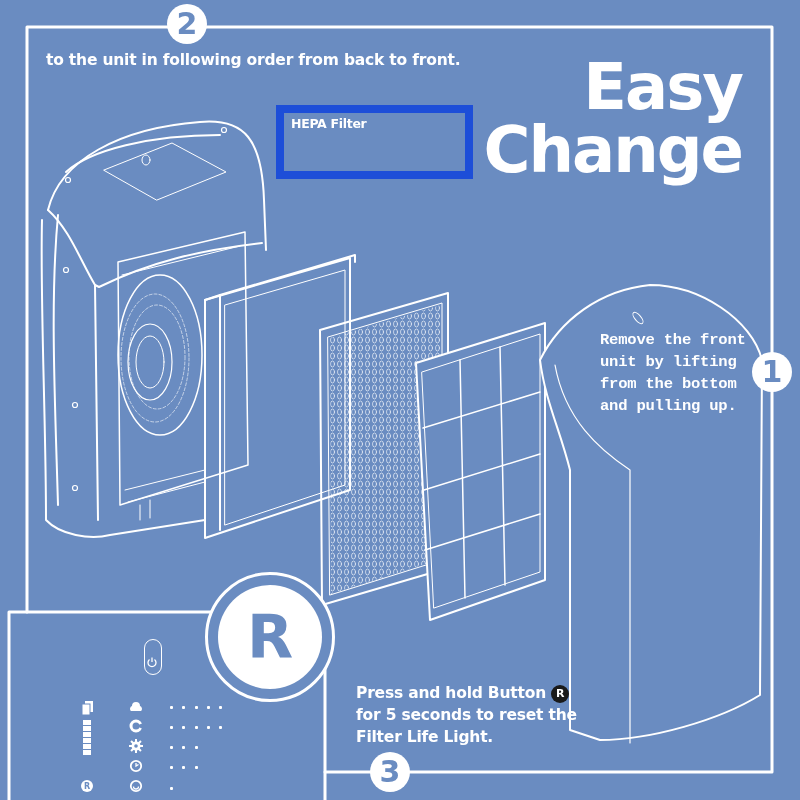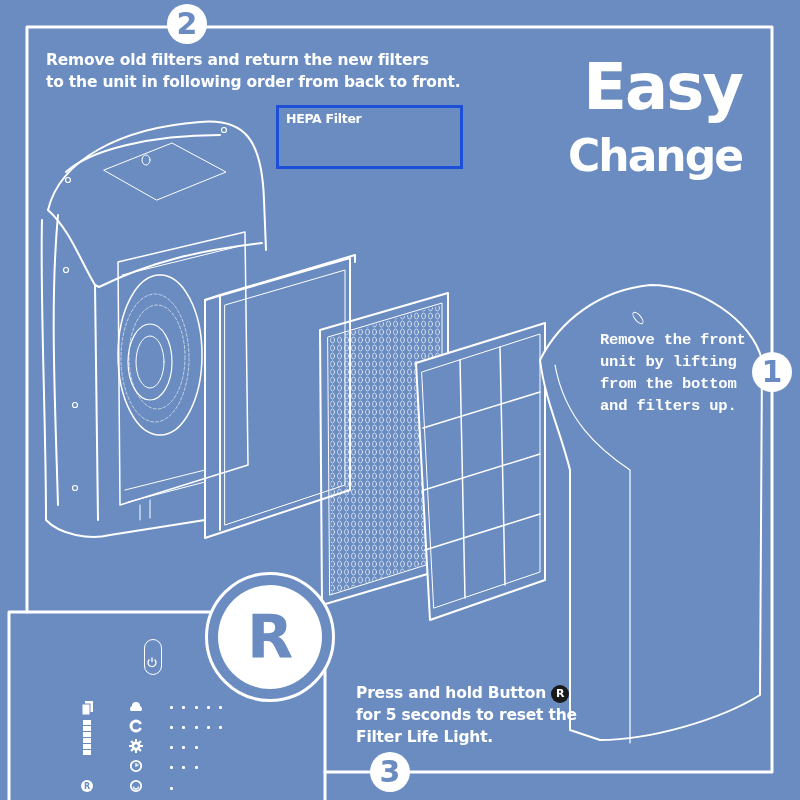--- a/index.html
+++ b/index.html
@@ -21,21 +21,21 @@
     background: #fff; color: #6a8cc1; font-weight: bold; font-size: 30px;
     display: flex; align-items: center; justify-content: center;
     line-height: 1;
   }
   .title {
     position: absolute; right: 58px; font-weight: bold; color: #fff;
     letter-spacing: -2px; line-height: 1;
   }
   .filter-box {
     position: absolute; left: 276px; top: 105px; width: 174px; height: 56px;
-    border: 3px solid #1d4ed8; padding: 2px 0 0 7px; box-sizing: content-box;
+    border: 8px solid #1d4ed8; padding: 2px 0 0 7px; box-sizing: content-box;
   }
   .filter-box div {
     font-weight: bold; font-size: 12.5px; line-height: 18px; letter-spacing: -0.3px; white-space: nowrap;
   }
   .r-big {
     position: absolute; left: 205px; top: 572px; width: 124px; height: 124px;
     border-radius: 50%; border: 3px solid #fff; background: #6a8cc1;
     display: flex; align-items: center; justify-content: center;
   }
   .r-big-inner {
@@ -123,37 +123,36 @@
     <g stroke-width="2">
       <path d="M540 360 C560 320 600 290 650 285 C700 285 752 320 762 360 L760 695 C720 720 650 740 600 740 L570 730 L570 470 C560 430 545 400 540 360 Z" fill="#6a8cc1"></path>
       <path d="M555 365 C565 420 600 450 630 470 L630 743" stroke-width="1.2"></path>
       <ellipse cx="638" cy="318" rx="3" ry="7" transform="rotate(-40 638 318)" stroke-width="1"></ellipse>
     </g>
   </g>
 </svg>
 
 <div class="step-badge" style="left:167px; top:4px;">2</div>
 <div class="abs instr" style="left:46px; top:49px;">
-  <div>Remove old filters and return the new filters</div>
   <div>to the unit in following order from back to front.</div>
 </div>
 
 <div class="filter-box">
   <div>HEPA Filter</div>
 </div>
 
 <div class="title" style="top:55px; font-size:64px;text-align:right;">Easy</div>
-<div class="title" style="top:134px; font-size:44px;">Change</div>
+<div class="title" style="top:118px; font-size:64px;">Change</div>
 
 <div class="step-badge" style="left:752px; top:352px;">1</div>
 <div class="abs instr" style="left:600px; top:329px;font-family:Liberation Mono, monospace;">
   <div>Remove the front</div>
   <div>unit by lifting</div>
   <div>from the bottom</div>
-  <div>and filters up.</div>
+  <div>and pulling up.</div>
 </div>
 
 <div class="r-big">
   <div class="r-big-inner">R</div>
 </div>
 
 <div class="abs instr" style="left:356px; top:682px;">
   <div>
     <span>Press and hold Button</span>
     <span class="r-inline">R</span>

